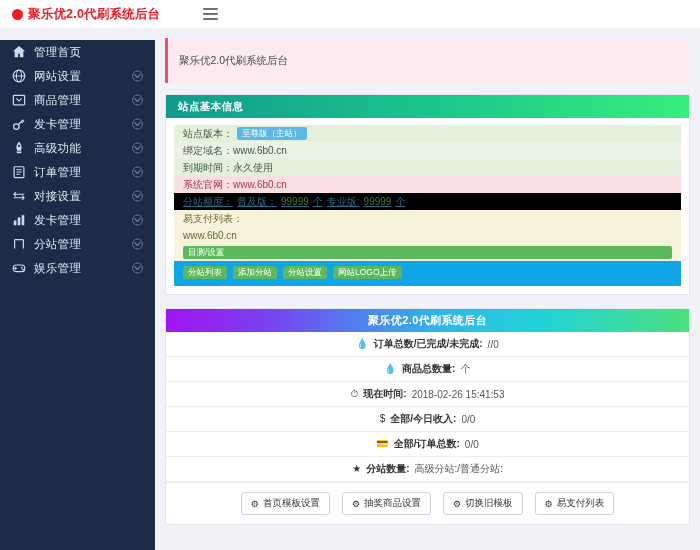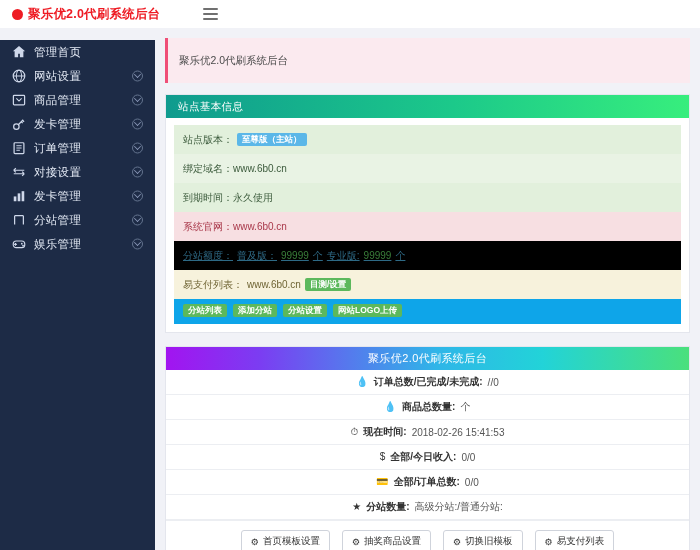--- a/index.html
+++ b/index.html
@@ -82,48 +82,48 @@
     background: #fbeaef; border-left: 3px solid #ef4f77;
     height: 45px; display: flex; align-items: center;
     padding-left: 11px; margin-bottom: 11px;
   }
   .alert-text { font-size: 10.5px; color: #4a4a4a; }
 
   
   .panel { background: #fff; border: 1px solid #e4e6ed; margin-bottom: 13px; }
   .panel-head {
     height: 23px; display: flex; align-items: center;
-    padding-left: 12px; color: #fff; font-size: 10.5px; font-weight: normal;
+    padding-left: 12px; color: #fff; font-size: 10.5px; font-weight: bold;
     letter-spacing: .4px;
     text-align: center;
   }
   .panel-head.green { background: linear-gradient(90deg,#0f9b8e 0%, #1cc98a 55%, #37ee7d 100%); }
   .panel-head.rainbow {
     background: linear-gradient(90deg,#a214f0 0%, #7b3df2 18%, #2fb6e8 52%, #22d3d8 72%, #4ae07c 100%);
     justify-content: center; padding-left: 0; font-size: 11px;
   }
   .panel-body { padding: 7px 8px 8px 8px; }
 
   
   .inforow {
     font-size: 10px; color: #3b5a3b;
-    padding: 8px 9px; display: flex; flex-wrap: wrap; gap: 4px;
+    padding: 2px 9px; display: flex; flex-wrap: wrap; gap: 4px;
     line-height: 13px;
   }
   .inforow.g1 { background: #e2f0dc; }
   .inforow.g2 { background: #e9f3e4; }
   .inforow.g3 { background: #e2f0dc; }
   .inforow.rd { background: #f7dfe2; color: #a9384a; }
   .inforow.bl { background: #000000; color: #2e6a86; text-decoration: underline; }
-  .inforow.yl { background: #f7f2dc; color: #6f6434; }
+  .inforow.yl { background: #f7f2dc; color: #6f6434; flex-direction: column; }
   .inforow.yl2 { background: #0ea5e9; padding-top: 5px; padding-bottom: 7px; }
   .badge {
     display: inline-block; font-size: 8.5px; color: #fff;
     padding: 2px 5px 2.5px 5px; border-radius: 2px; line-height: 1;
-    white-space: nowrap; cursor: pointer; font-weight: bold;
+    white-space: nowrap; cursor: pointer;
   }
   .badge.blue { background: #5bb7e8; }
   .badge.green { background: #5cb85c; }
   .badge.green-sm { background: #5cb85c; }
   .badge-row { display: flex; gap: 6px; }
   .num-ok { color: #3a7f3a; }
 
   
   .statrow {
     height: 25px; display: flex; align-items: center; justify-content: center;
@@ -203,20 +203,31 @@
       <span class="nav-ico">
         <svg width="14" height="14" viewBox="0 0 16 16">
             <circle cx="5" cy="11" r="3.1" fill="none" stroke="#cfd8ea" stroke-width="1.4"></circle>
             <path d="M7.2 8.8l5.6-5.6M10.6 5.4l1.6 1.6M12.2 3.8l1.6 1.6" stroke="#cfd8ea" stroke-width="1.4" fill="none"></path>
           </svg>
       </span>
       <span class="nav-label">发卡管理</span>
       <span class="nav-caret"></span>
     </div>
 
+    <div class="nav-item">
+      <span class="nav-ico">
+        <svg width="14" height="14" viewBox="0 0 16 16">
+            <path fill="#cfd8ea" d="M8 0.8c2 2 3 4.3 3 6.6 0 1.4-.4 2.6-1 3.6H6c-.6-1-1-2.2-1-3.6 0-2.3 1-4.6 3-6.6z"></path>
+            <path fill="#cfd8ea" d="M5 12h6l-.8 2H5.8z"></path>
+            <circle cx="8" cy="5.6" r="1.2" fill="#1d2b46"></circle>
+          </svg>
+      </span>
+      <span class="nav-label">高级功能</span>
+      <span class="nav-caret"></span>
+    </div>
 
     <div class="nav-item">
       <span class="nav-ico">
         <svg width="14" height="14" viewBox="0 0 16 16">
             <rect x="2.4" y="2" width="11.2" height="12.4" rx="1" fill="none" stroke="#cfd8ea" stroke-width="1.4"></rect>
             <path d="M5 5.4h6M5 8h6M5 10.6h4" stroke="#cfd8ea" stroke-width="1.1"></path>
           </svg>
       </span>
       <span class="nav-label">订单管理</span>
       <span class="nav-caret"></span>

